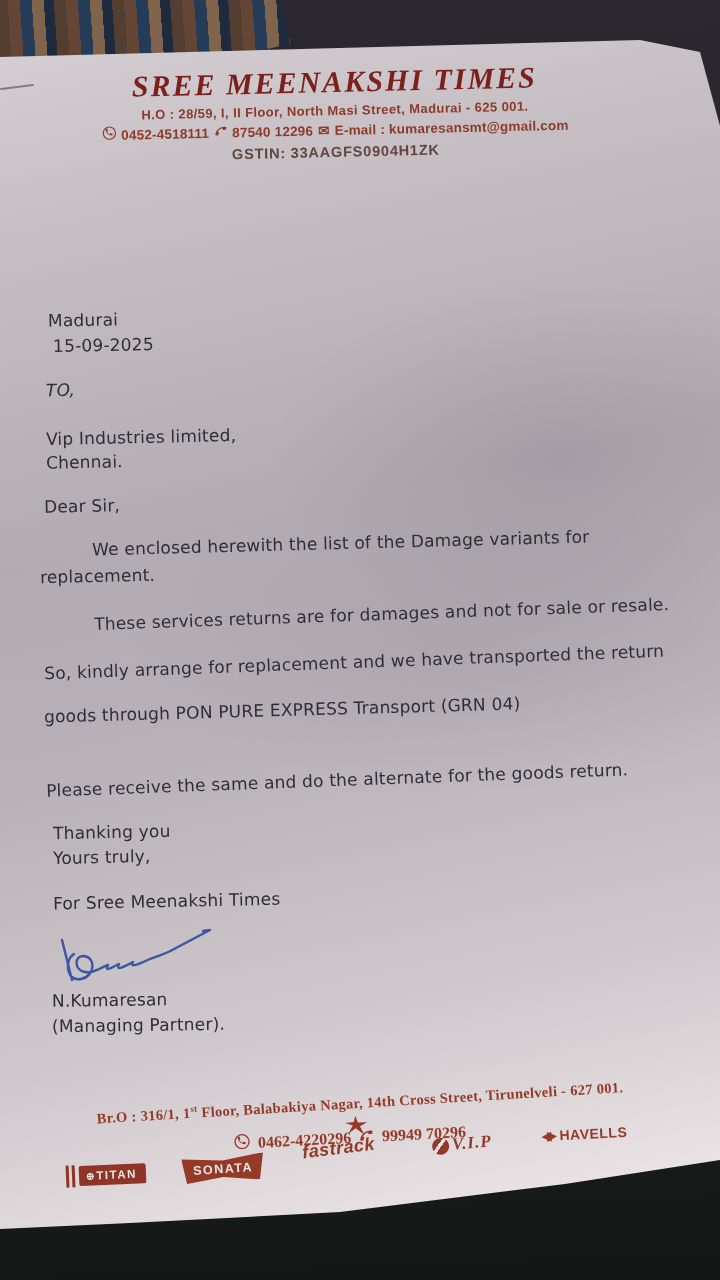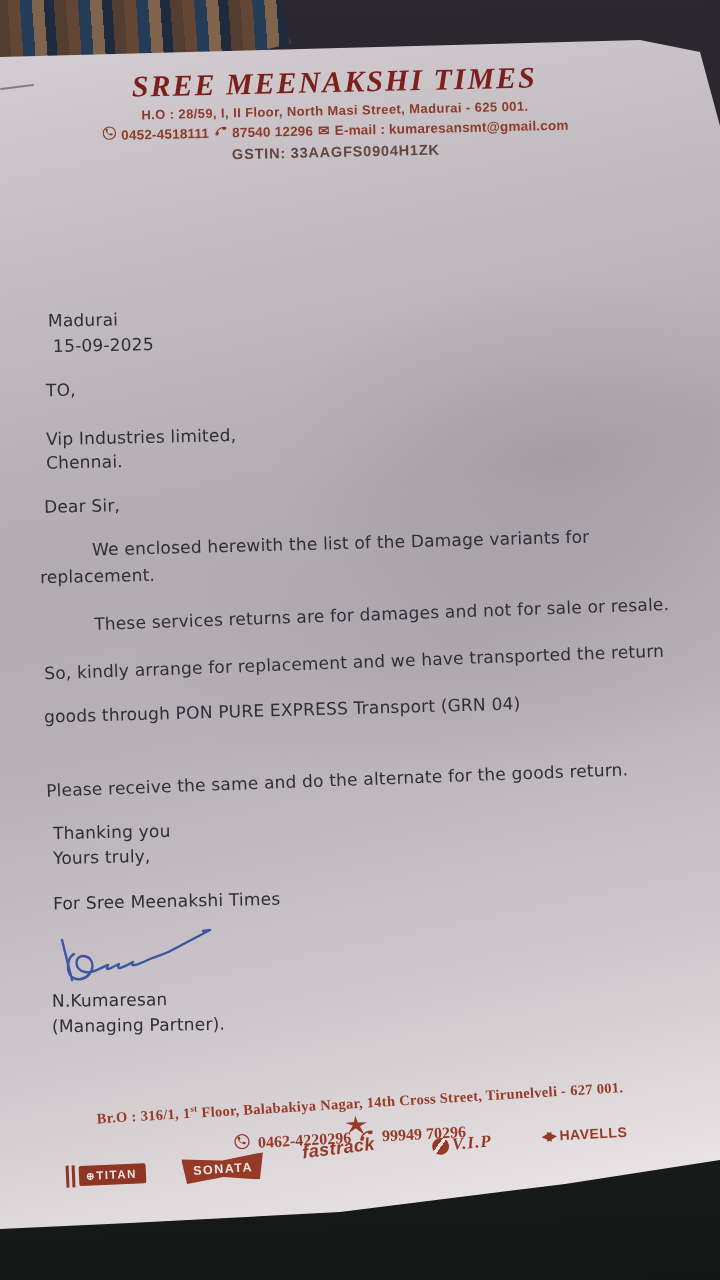--- a/index.html
+++ b/index.html
@@ -114,21 +114,21 @@
       </span>
       <span>87540 12296</span>
       <span>✉</span>
       <span>E-mail : kumaresansmt@gmail.com</span>
     </div>
     <div class="gstin">GSTIN: 33AAGFS0904H1ZK</div>
   </div>
 
   <div class="bline" style="left:48px;top:310px;transform:rotate(-1deg);">Madurai</div>
   <div class="bline" style="left:53px;top:335px;transform:rotate(-1deg);">15-09-2025</div>
-  <div class="bline" style="left:46px;top:380px;transform:rotate(-1deg);">TO,</div>
+  <div class="bline" style="left:46px;top:380px;transform:rotate(-1deg);font-style:italic;">TO,</div>
   <div class="bline" style="left:46px;top:427px;transform:rotate(-1.2deg);">Vip Industries limited,</div>
   <div class="bline" style="left:46px;top:452px;transform:rotate(-1.2deg);">Chennai.</div>
   <div class="bline" style="left:44px;top:496px;transform:rotate(-1.2deg);">Dear Sir,</div>
   <div class="bline" style="left:92px;top:533px;transform:rotate(-1.5deg);">We enclosed herewith the list of the Damage variants for</div>
   <div class="bline" style="left:40px;top:566px;transform:rotate(-1.2deg);">replacement.</div>
   <div class="bline" style="left:94px;top:604px;transform:rotate(-2deg);">These services returns are for damages and not for sale or resale.</div>
   <div class="bline" style="left:44px;top:652px;transform:rotate(-2.1deg);">So, kindly arrange for replacement and we have transported the return</div>
   <div class="bline" style="left:44px;top:700px;transform:rotate(-1.6deg);">goods through PON PURE EXPRESS Transport  (GRN 04)</div>
   <div class="bline" style="left:46px;top:770px;transform:rotate(-2.1deg);">Please receive the same and do the alternate for the goods return.</div>
   <div class="bline" style="left:53px;top:822px;transform:rotate(-1.3deg);">Thanking you</div>

